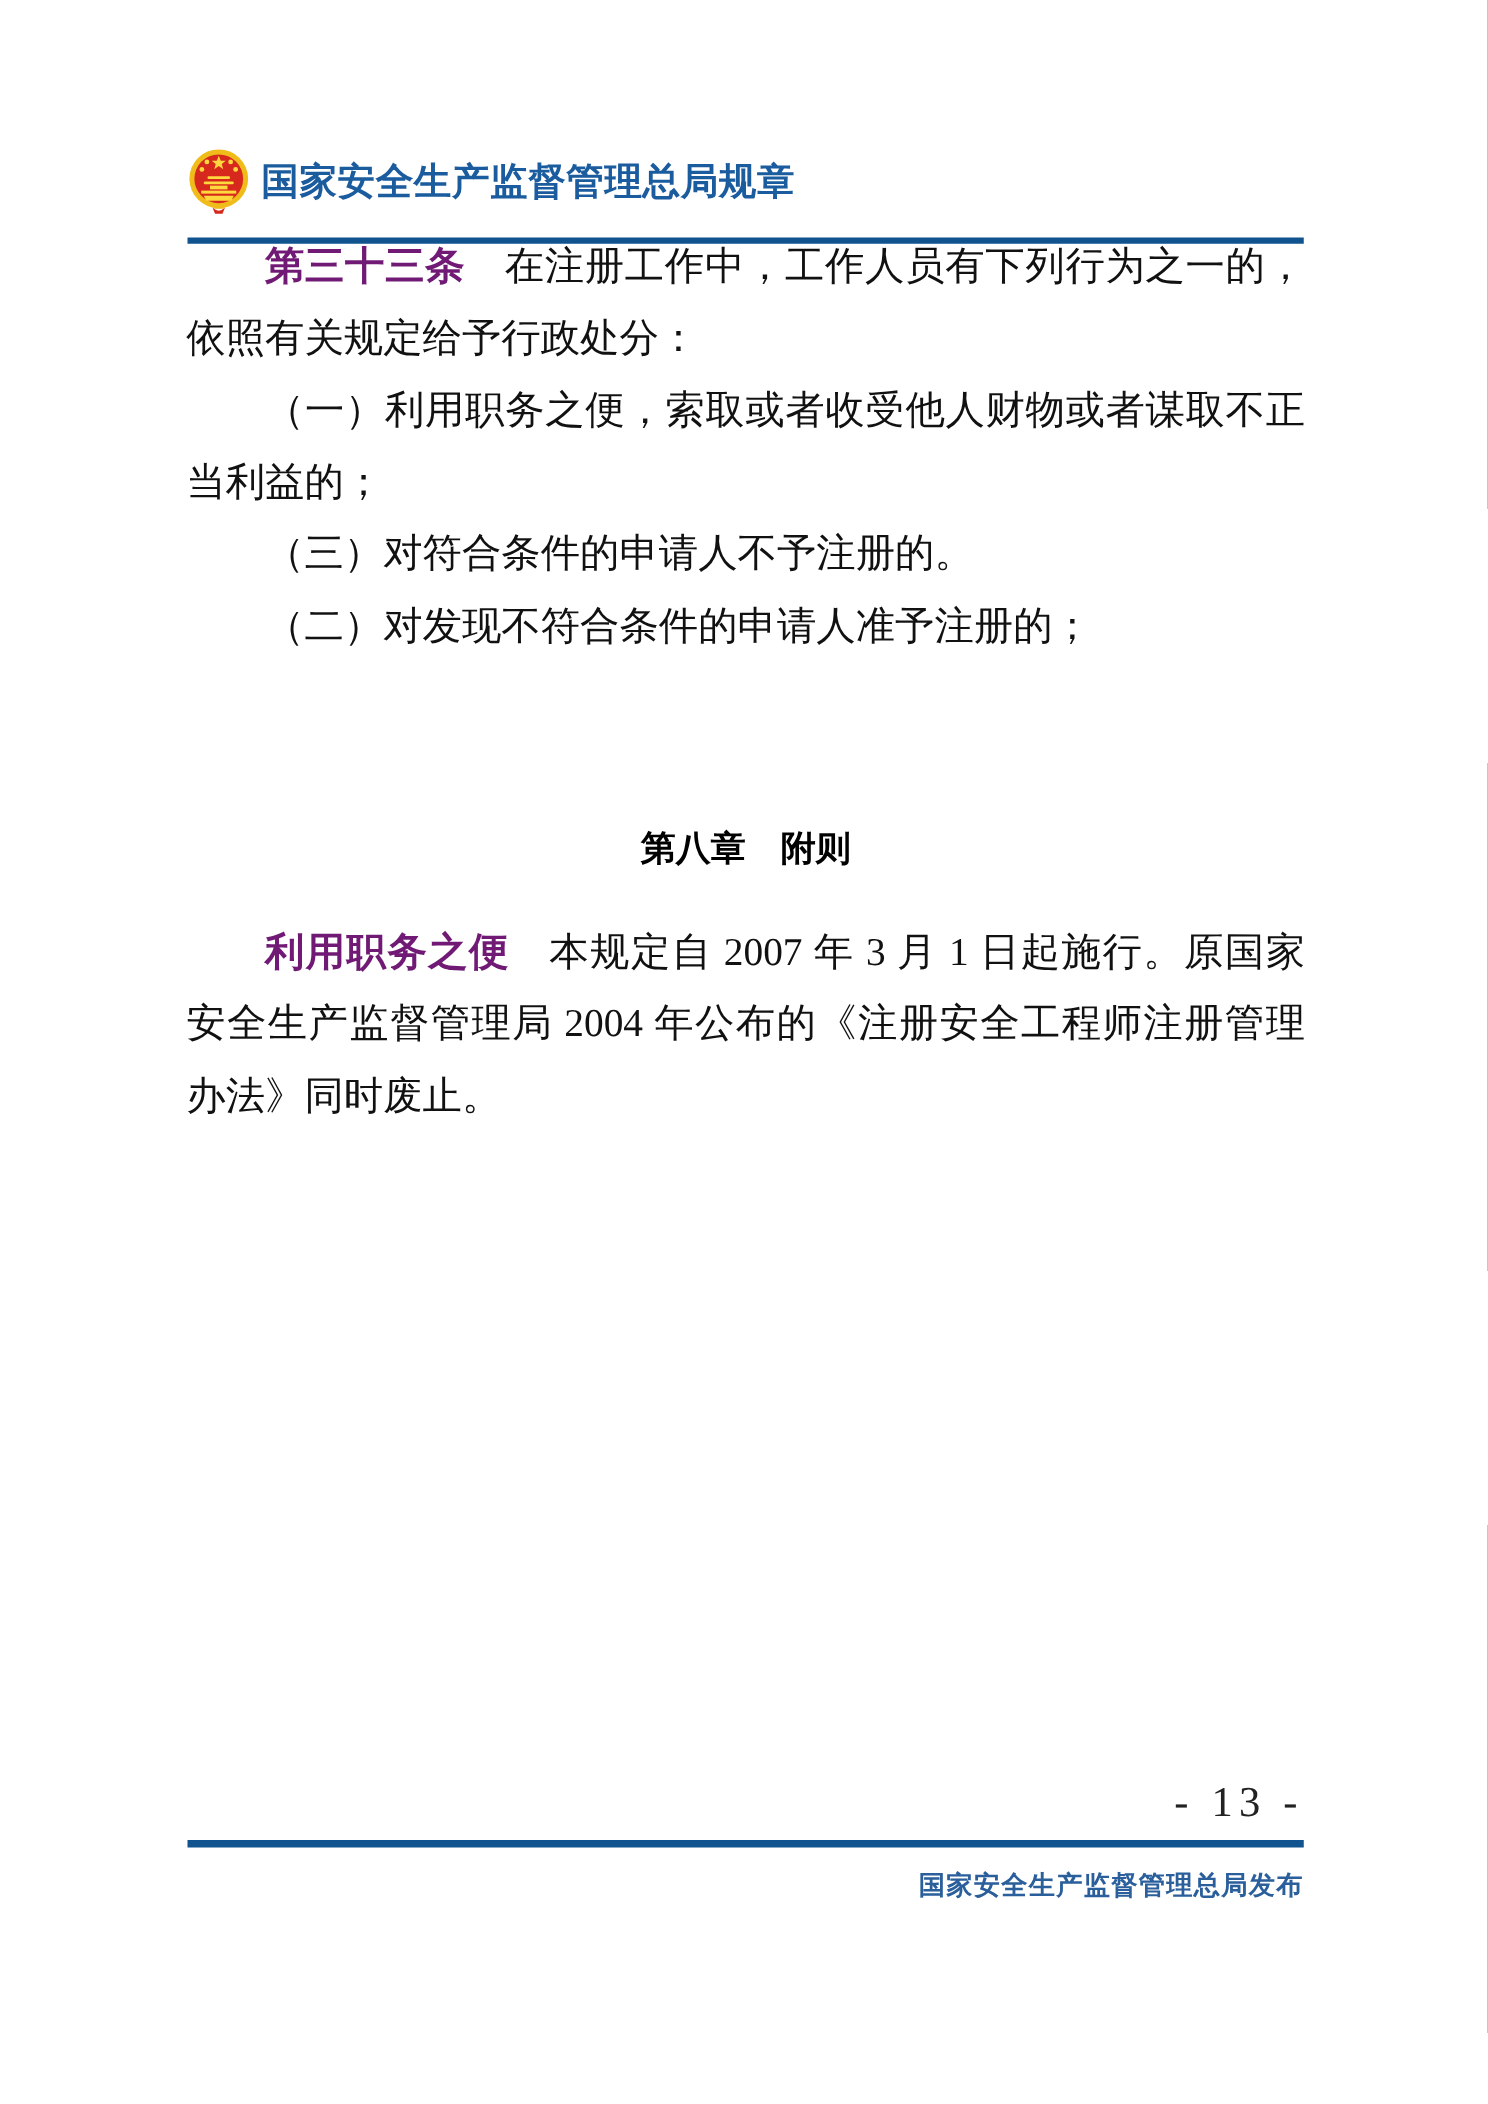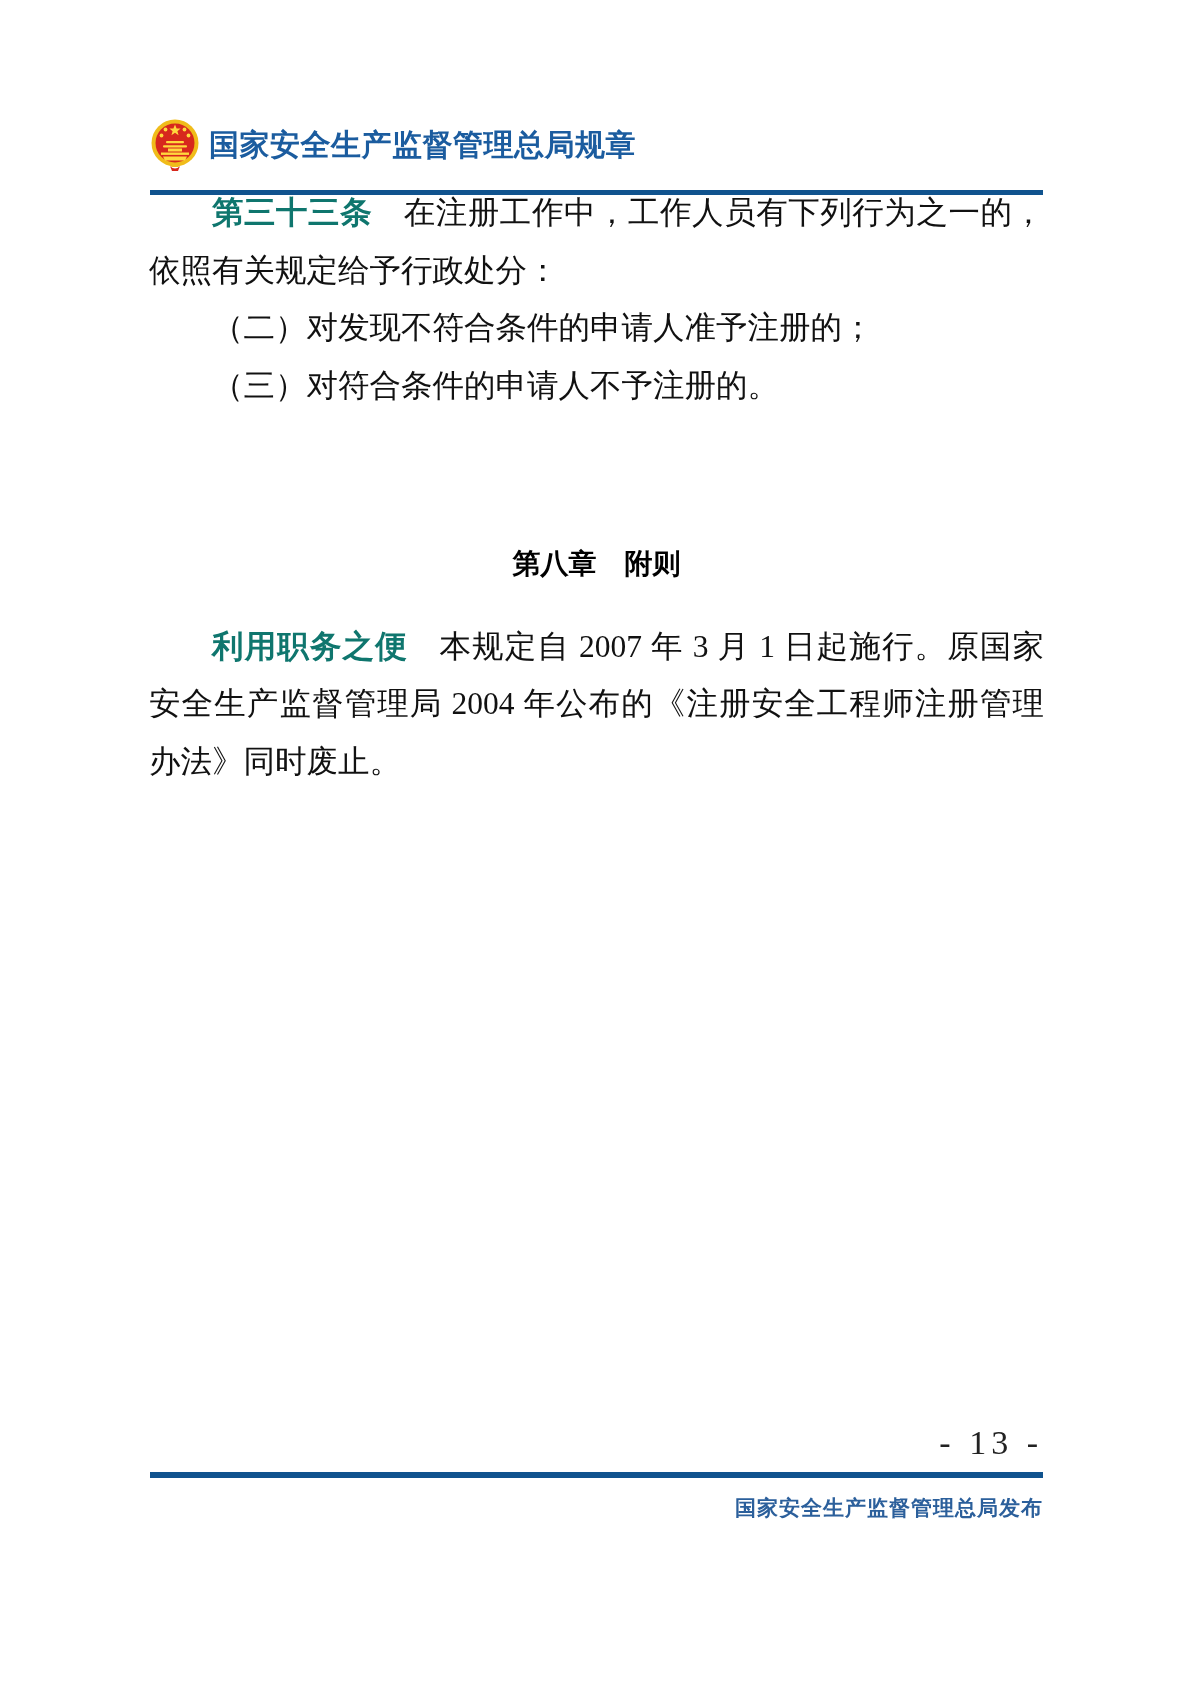--- a/index.html
+++ b/index.html
@@ -38,21 +38,21 @@
     position:absolute;left:149px;top:184px;width:895px;
     font-size:31.5px;
     line-height:57.5px;
     text-align:justify;
     color:#111;
   }
   .para{margin:0;text-indent:2em;}
   .art-num{
     font-family:"Liberation Sans","DejaVu Sans",sans-serif;
     font-weight:bold;
-    color:#0f766e;
+    color:#701a75;
     margin-right:1em;
   }
   .chapter{
     margin:121px 0 25px 0;
     text-indent:0;
     text-align:center;
     font-family:"Liberation Sans","DejaVu Sans",sans-serif;
     font-weight:bold;
     font-size:28px;
     line-height:57.5px;
@@ -103,22 +103,23 @@
 
       <path d="M20 48 q5 5 10 0 l-2 5 h-6 z" fill="#d7281d"></path>
       <rect x="21" y="46.5" width="8" height="2.5" rx="1" fill="#f0bc1a"></rect>
     </svg>
     <h1 class="hdr-title">国家安全生产监督管理总局规章</h1>
   </div>
   <div class="rule rule-top"></div>
 
   <div class="doc-body">
     <p class="para"><span class="art-num">第三十三条</span><span>在注册工作中，工作人员有下列行为之一的，依照有关规定给予行政处分：</span></p>
+    <p class="para">（一）利用职务之便，索取或者收受他人财物或者谋取不正当利益的；</p>
+    <p class="para">（三）对符合条件的申请人不予注册的。</p>
     <p class="para">（二）对发现不符合条件的申请人准予注册的；</p>
-    <p class="para">（三）对符合条件的申请人不予注册的。</p>
 
     <h2 class="chapter">第八章　附则</h2>
 
     <p class="para"><span class="art-num">利用职务之便</span><span>本规定自 2007 年 3 月 1 日起施行。原国家安全生产监督管理局 2004 年公布的《注册安全工程师注册管理办法》同时废止。</span></p>
   </div>
 
   <div class="page-num">- 13 -</div>
   <div class="rule rule-bottom"></div>
   <div class="publisher">国家安全生产监督管理总局发布</div>
 

